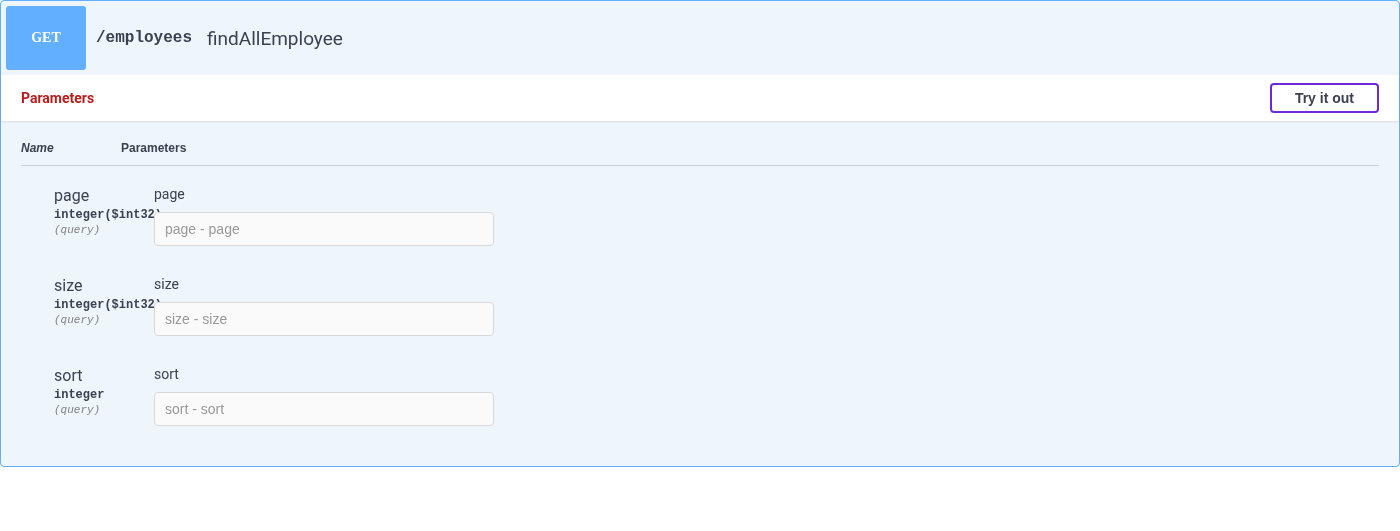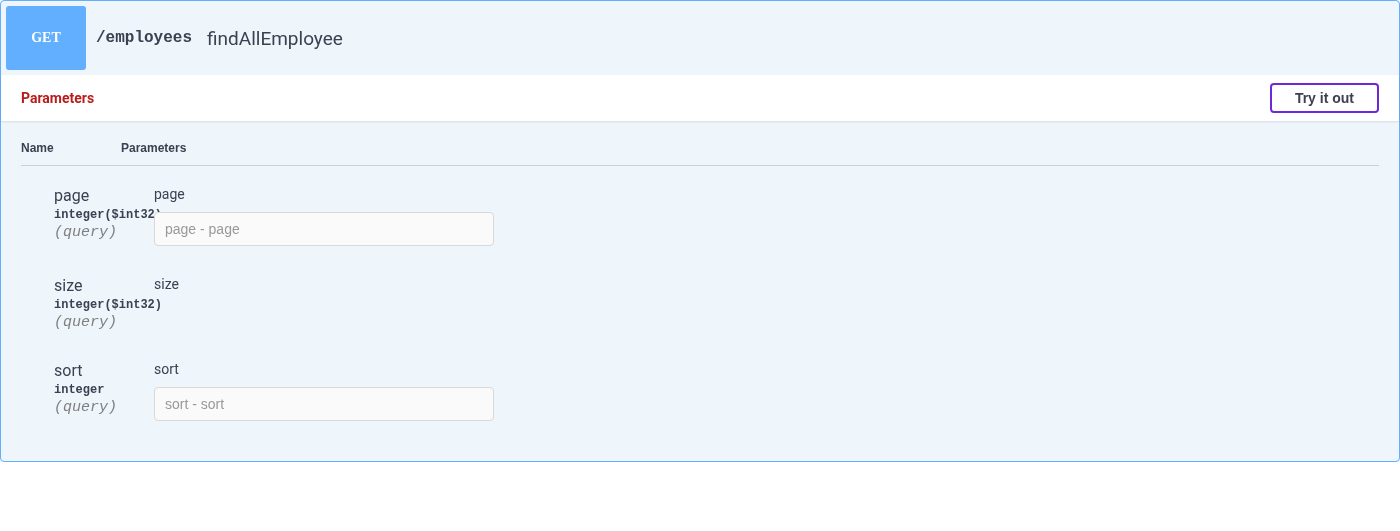--- a/index.html
+++ b/index.html
@@ -76,20 +76,21 @@
   border-bottom: 1px solid rgba(59,65,81,0.2);
   padding-bottom: 10px;
   margin-bottom: 10px;
 }
 .col-name {
   width: 100px;
   font-size: 12px;
   font-weight: 700;
   color: #3b4151;
   font-family: sans-serif;
+  font-style: italic;
 }
 .col-desc-header {
   font-size: 12px;
   font-weight: 700;
   color: #3b4151;
   font-family: sans-serif;
 }
 .param-row {
   display: flex;
   padding: 10px 0 20px 0;
@@ -107,21 +108,21 @@
 }
 .param-type {
   font-family: "Courier New", monospace;
   font-size: 12px;
   font-weight: 600;
   color: #3b4151;
   padding: 3px 0 0 0;
 }
 .param-in {
   font-family: "Courier New", monospace;
-  font-size: 15px;
+  font-size: 11px;
   font-style: italic;
   color: #808080;
   padding-top: 2px;
 }
 .param-desc-cell {
   flex: 1;
 }
 .param-desc-text {
   font-size: 14px;
   color: #3b4151;
@@ -177,20 +178,21 @@
     </div>
 
     <div class="param-row">
       <div class="param-name-cell">
         <div class="param-name">size</div>
         <div class="param-type">integer($int32)</div>
         <div class="param-in">(query)</div>
       </div>
       <div class="param-desc-cell">
         <div class="param-desc-text">size</div>
+        <input type="text" class="param-input" placeholder="size - size" style="">
       </div>
     </div>
 
     <div class="param-row">
       <div class="param-name-cell">
         <div class="param-name">sort</div>
         <div class="param-type">integer</div>
         <div class="param-in">(query)</div>
       </div>
       <div class="param-desc-cell">

